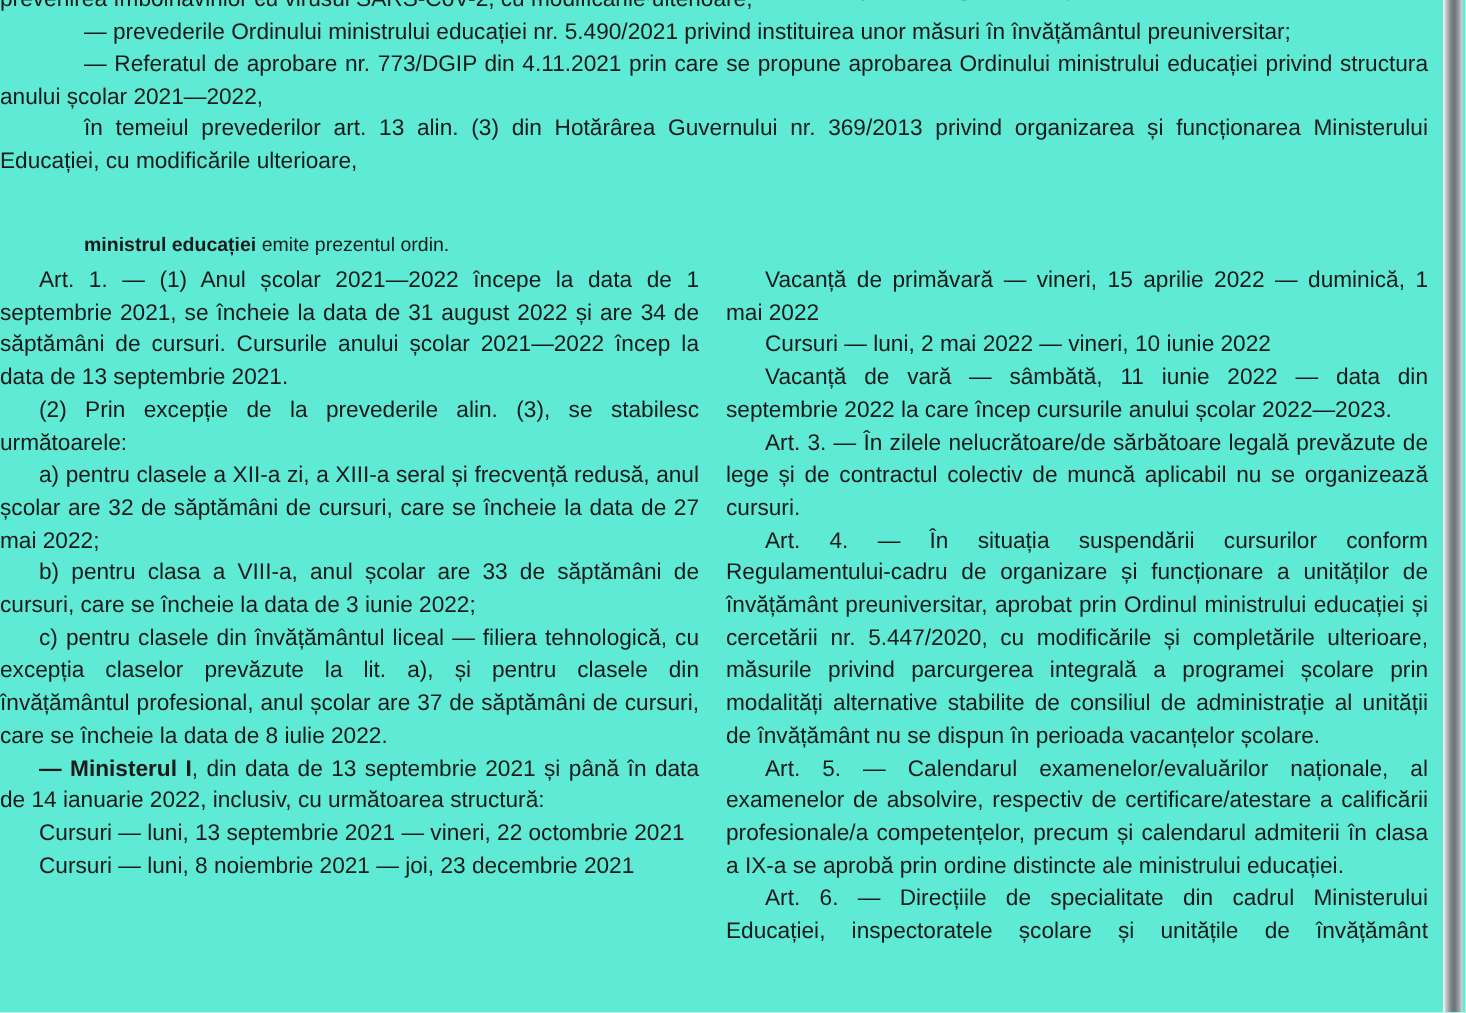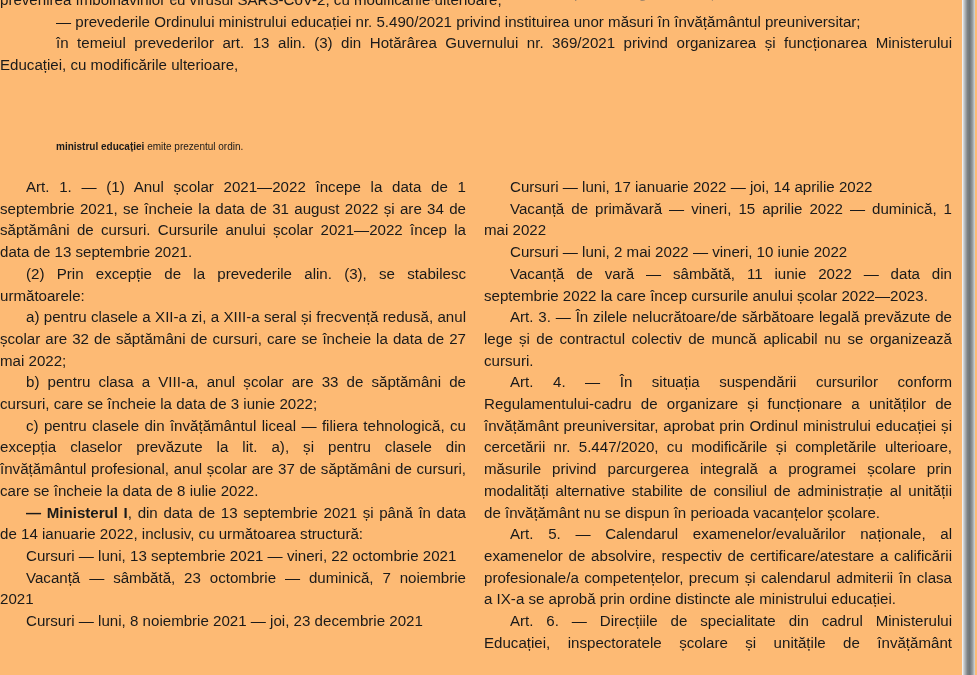--- a/index.html
+++ b/index.html
@@ -7,21 +7,21 @@
     padding: 0;
     background: #ffffff;
   }
   body {
     font-family: "Liberation Sans", sans-serif;
   }
   #page {
     position: relative;
     width: 977px;
     height: 675px;
-    background: #fdba74;
+    background: #5eead4;
     overflow: hidden;
   }
 
   
   #page-edge-shadow {
     position: absolute;
     top: 0;
     right: 2px;
     width: 13px;
     height: 675px;
@@ -72,23 +72,23 @@
     color: #5d6063;
     white-space: nowrap;
     overflow: hidden;
     text-align: justify;
     opacity: 0.55;
   }
 
   #ministru-line {
     position: absolute;
     left: 0;
-    top: 136px;
+    top: 152px;
     width: 952px;
-    font-size: 10px;
+    font-size: 13px;
     line-height: 21.6px;
     color: #1a1a1a;
     text-indent: 56px;
   }
   .b { font-weight: bold; }
 
   
   #columns {
     position: absolute;
     left: 0;
@@ -125,44 +125,43 @@
 </head>
 <body>
 
 <div id="page">
 
   <div id="clipped-top-line">Ministerul Sănătății, de organizare a activității în unitățile de învățământ, în contextul epidemiologic al infecției cu SARS-CoV-2,</div>
 
   <div id="preamble">
     <p class="flush last-line-left">prevenirea îmbolnăvirilor cu virusul SARS-CoV-2, cu modificările ulterioare;</p>
     <p class="indent last-line-left">— prevederile Ordinului ministrului educației nr. 5.490/2021 privind instituirea unor măsuri în învățământul preuniversitar;</p>
-    <p class="indent">în temeiul prevederilor art. 13 alin. (3) din Hotărârea Guvernului nr. 369/2021 privind organizarea și funcționarea Ministerului Educației, cu modificările ulterioare,</p>
+    <p class="indent">— Referatul de aprobare nr. 773/DGIP din 4.11.2021 prin care se propune aprobarea Ordinului ministrului educației privind structura anului școlar 2021—2022,</p>
+    <p class="indent">în temeiul prevederilor art. 13 alin. (3) din Hotărârea Guvernului nr. 369/2013 privind organizarea și funcționarea Ministerului Educației, cu modificările ulterioare,</p>
   </div>
 
   <div id="ministru-line">
     <span class="b">ministrul educației</span><span> emite prezentul ordin.</span>
   </div>
 
   <div id="columns">
 
     <div class="col" id="col-left">
       <p class="ind nostretch">Art. 1. — (1) Anul școlar 2021—2022 începe la data de 1 septembrie 2021, se încheie la data de 31 august 2022 și are 34 de săptămâni de cursuri. Cursurile anului școlar 2021—2022 încep la data de 13 septembrie 2021.</p>
       <p class="ind nostretch">(2) Prin excepție de la prevederile alin. (3), se stabilesc următoarele:</p>
       <p class="ind nostretch">a) pentru clasele a XII-a zi, a XIII-a seral și frecvență redusă, anul școlar are 32 de săptămâni de cursuri, care se încheie la data de 27 mai 2022;</p>
       <p class="ind nostretch">b) pentru clasa a VIII-a, anul școlar are 33 de săptămâni de cursuri, care se încheie la data de 3 iunie 2022;</p>
       <p class="ind nostretch">c) pentru clasele din învățământul liceal — filiera tehnologică, cu excepția claselor prevăzute la lit. a), și pentru clasele din învățământul profesional, anul școlar are 37 de săptămâni de cursuri, care se încheie la data de 8 iulie 2022.</p>
       <p class="ind nostretch"><span class="b">— Ministerul I</span><span>, din data de 13 septembrie 2021 și până în data de 14 ianuarie 2022, inclusiv, cu următoarea structură:</span></p>
       <p class="ind nostretch">Cursuri — luni, 13 septembrie 2021 — vineri, 22 octombrie 2021</p>
-      <p class="ind nostretch">Vacanță — sâmbătă, 23 octombrie — duminică, 7 noiembrie 2021</p>
       <p class="ind nostretch">Cursuri — luni, 8 noiembrie 2021 — joi, 23 decembrie 2021</p>
 
     </div>
 
     <div class="col" id="col-right">
-      <p class="ind nostretch">Cursuri — luni, 17 ianuarie 2022 — joi, 14 aprilie 2022</p>
       <p class="ind nostretch">Vacanță de primăvară — vineri, 15 aprilie 2022 — duminică, 1 mai 2022</p>
       <p class="ind nostretch">Cursuri — luni, 2 mai 2022 — vineri, 10 iunie 2022</p>
       <p class="ind nostretch">Vacanță de vară — sâmbătă, 11 iunie 2022 — data din septembrie 2022 la care încep cursurile anului școlar 2022—2023.</p>
       <p class="ind nostretch">Art. 3. — În zilele nelucrătoare/de sărbătoare legală prevăzute de lege și de contractul colectiv de muncă aplicabil nu se organizează cursuri.</p>
       <p class="ind nostretch">Art. 4. — În situația suspendării cursurilor conform Regulamentului-cadru de organizare și funcționare a unităților de învățământ preuniversitar, aprobat prin Ordinul ministrului educației și cercetării nr. 5.447/2020, cu modificările și completările ulterioare, măsurile privind parcurgerea integrală a programei școlare prin modalități alternative stabilite de consiliul de administrație al unității de învățământ nu se dispun în perioada vacanțelor școlare.</p>
       <p class="ind nostretch">Art. 5. — Calendarul examenelor/evaluărilor naționale, al examenelor de absolvire, respectiv de certificare/atestare a calificării profesionale/a competențelor, precum și calendarul admiterii în clasa a IX-a se aprobă prin ordine distincte ale ministrului educației.</p>
       <p class="ind">Art. 6. — Direcțiile de specialitate din cadrul Ministerului Educației, inspectoratele școlare și unitățile de învățământ</p>
     </div>
 
   </div>

